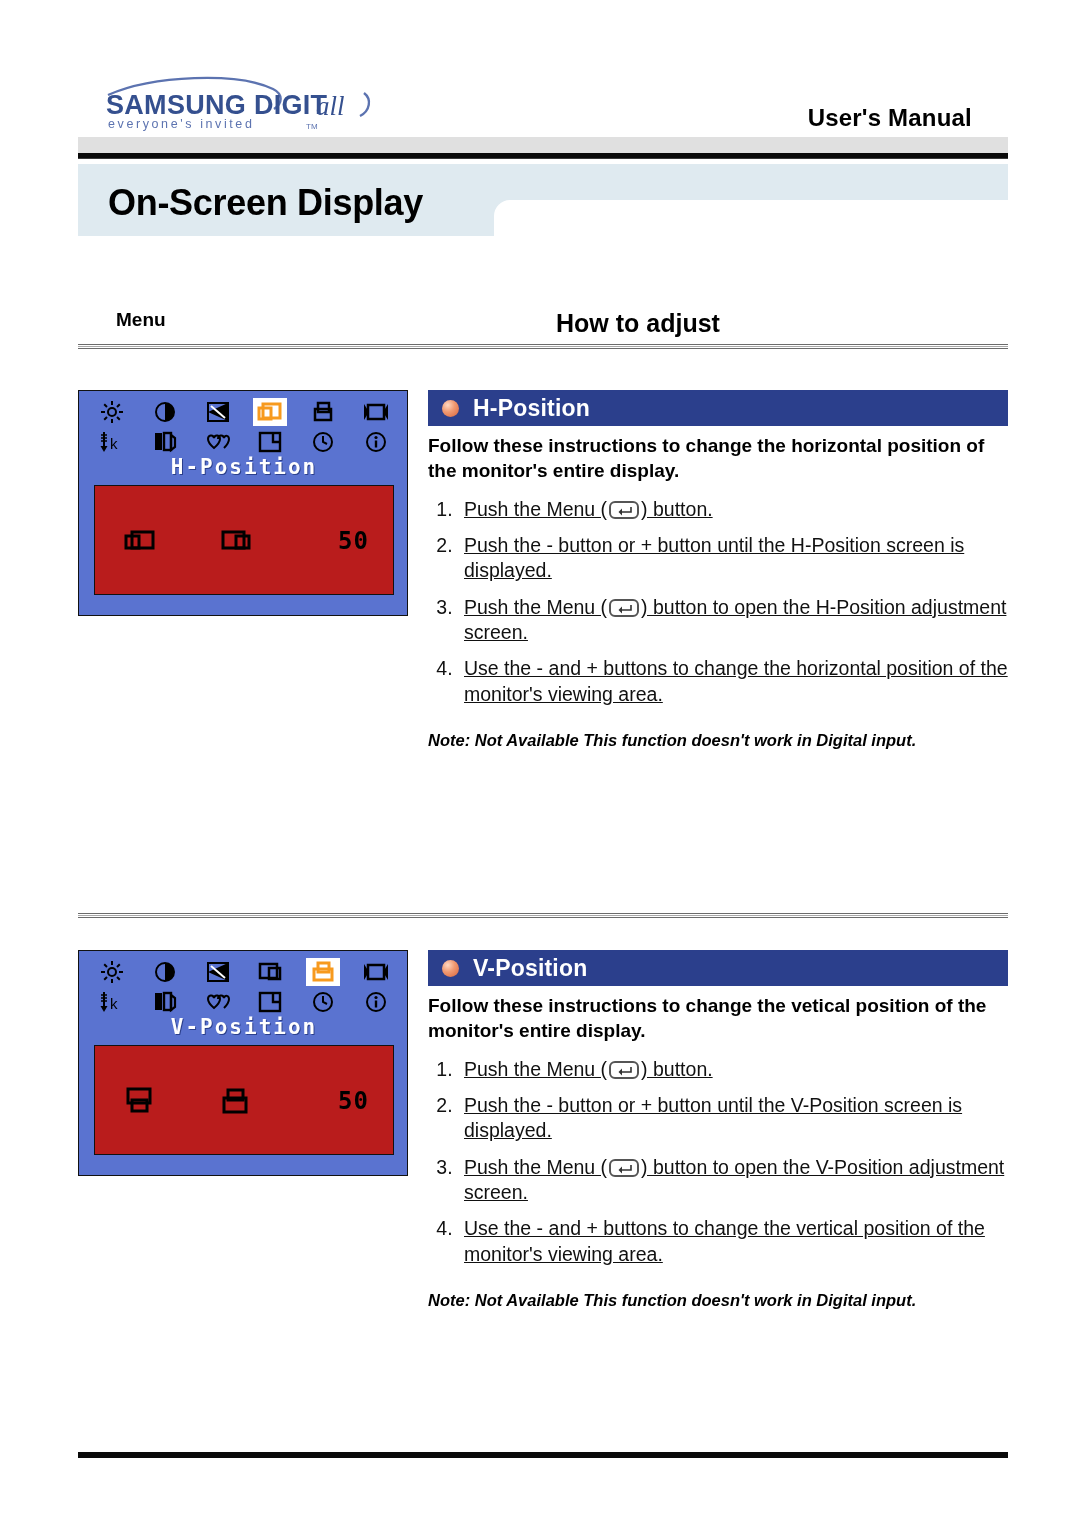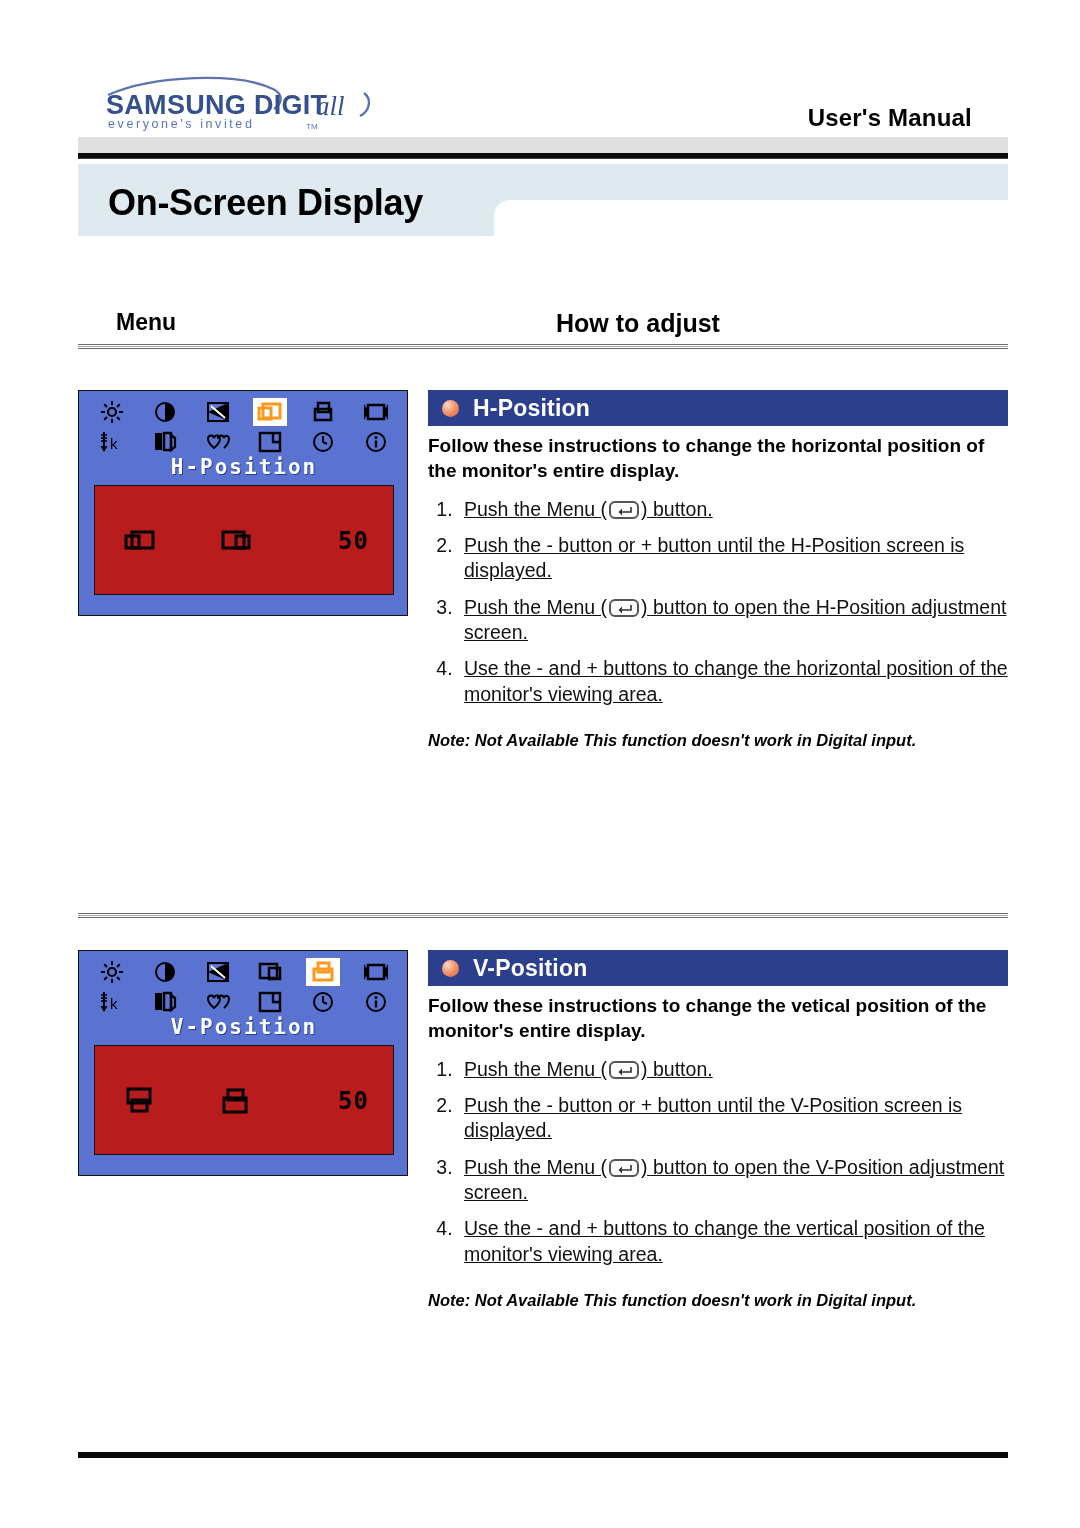--- a/index.html
+++ b/index.html
@@ -101,21 +101,21 @@
     color: #000;
     letter-spacing: -0.3px;
     white-space: nowrap;
   }
 
   
   .col-head-menu {
     position: absolute;
     left: 116px;
     top: 309px;
-    font-size: 23px;
+    font-size: 19px;
     font-weight: bold;
   }
   .col-head-adjust {
     position: absolute;
     left: 556px;
     top: 309px;
     font-size: 25px;
     font-weight: bold;
   }
 

